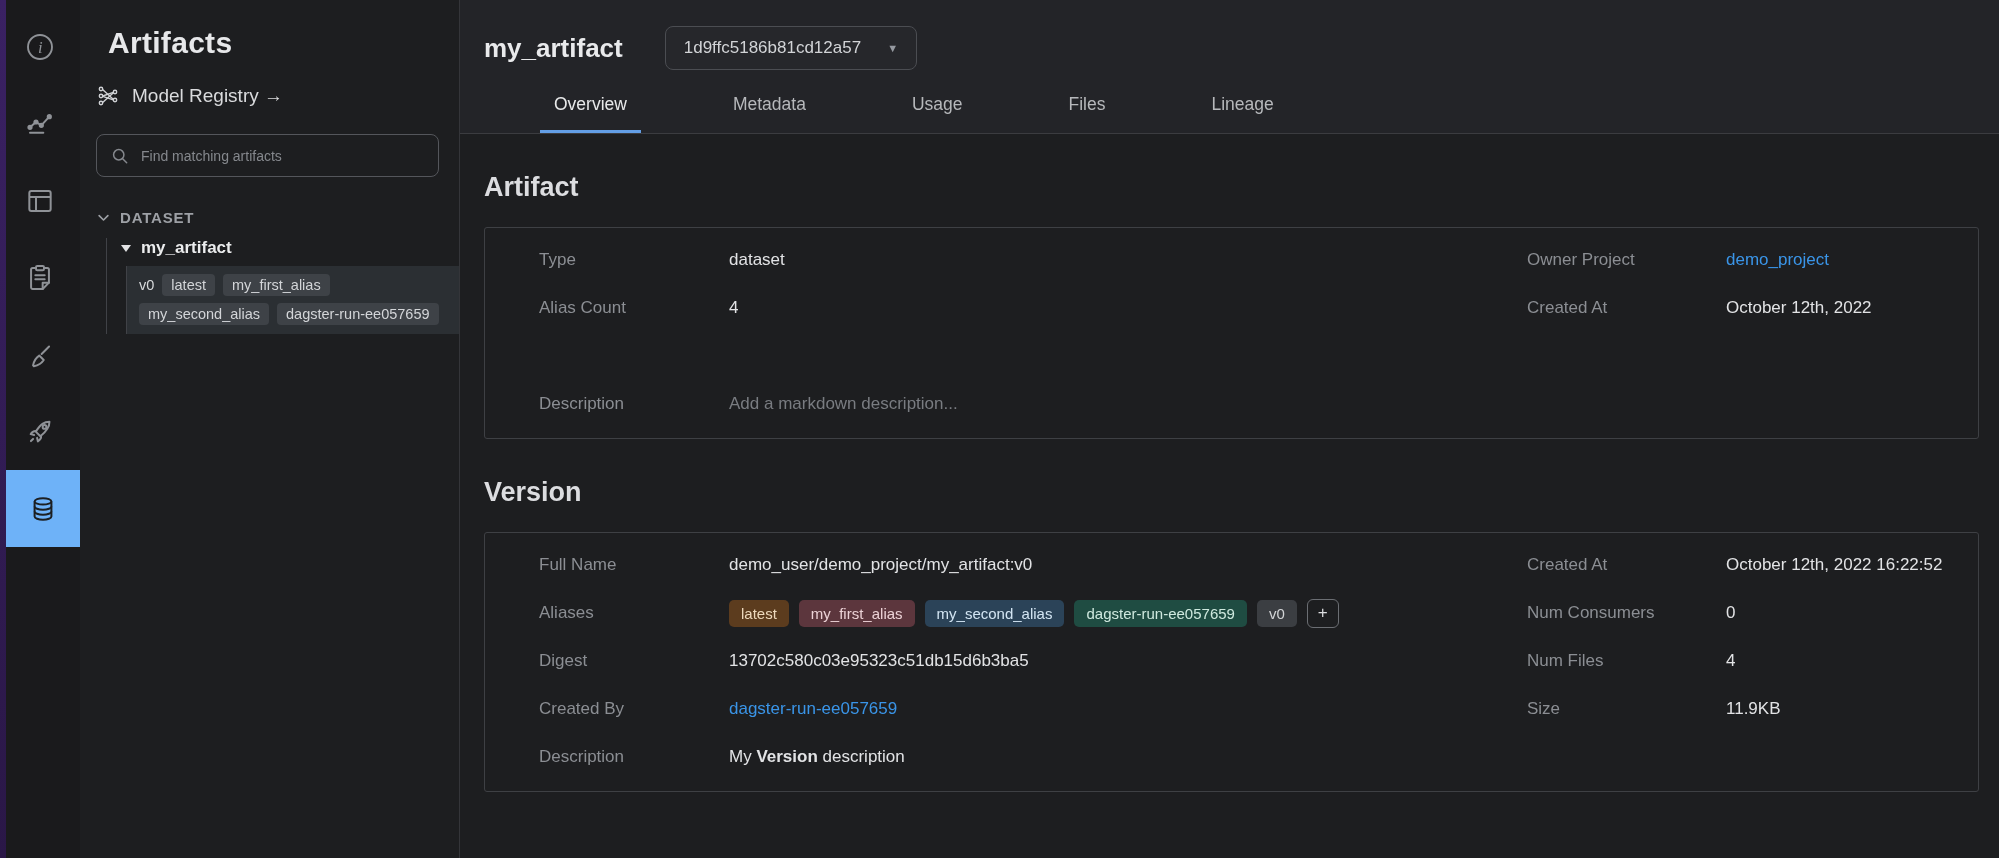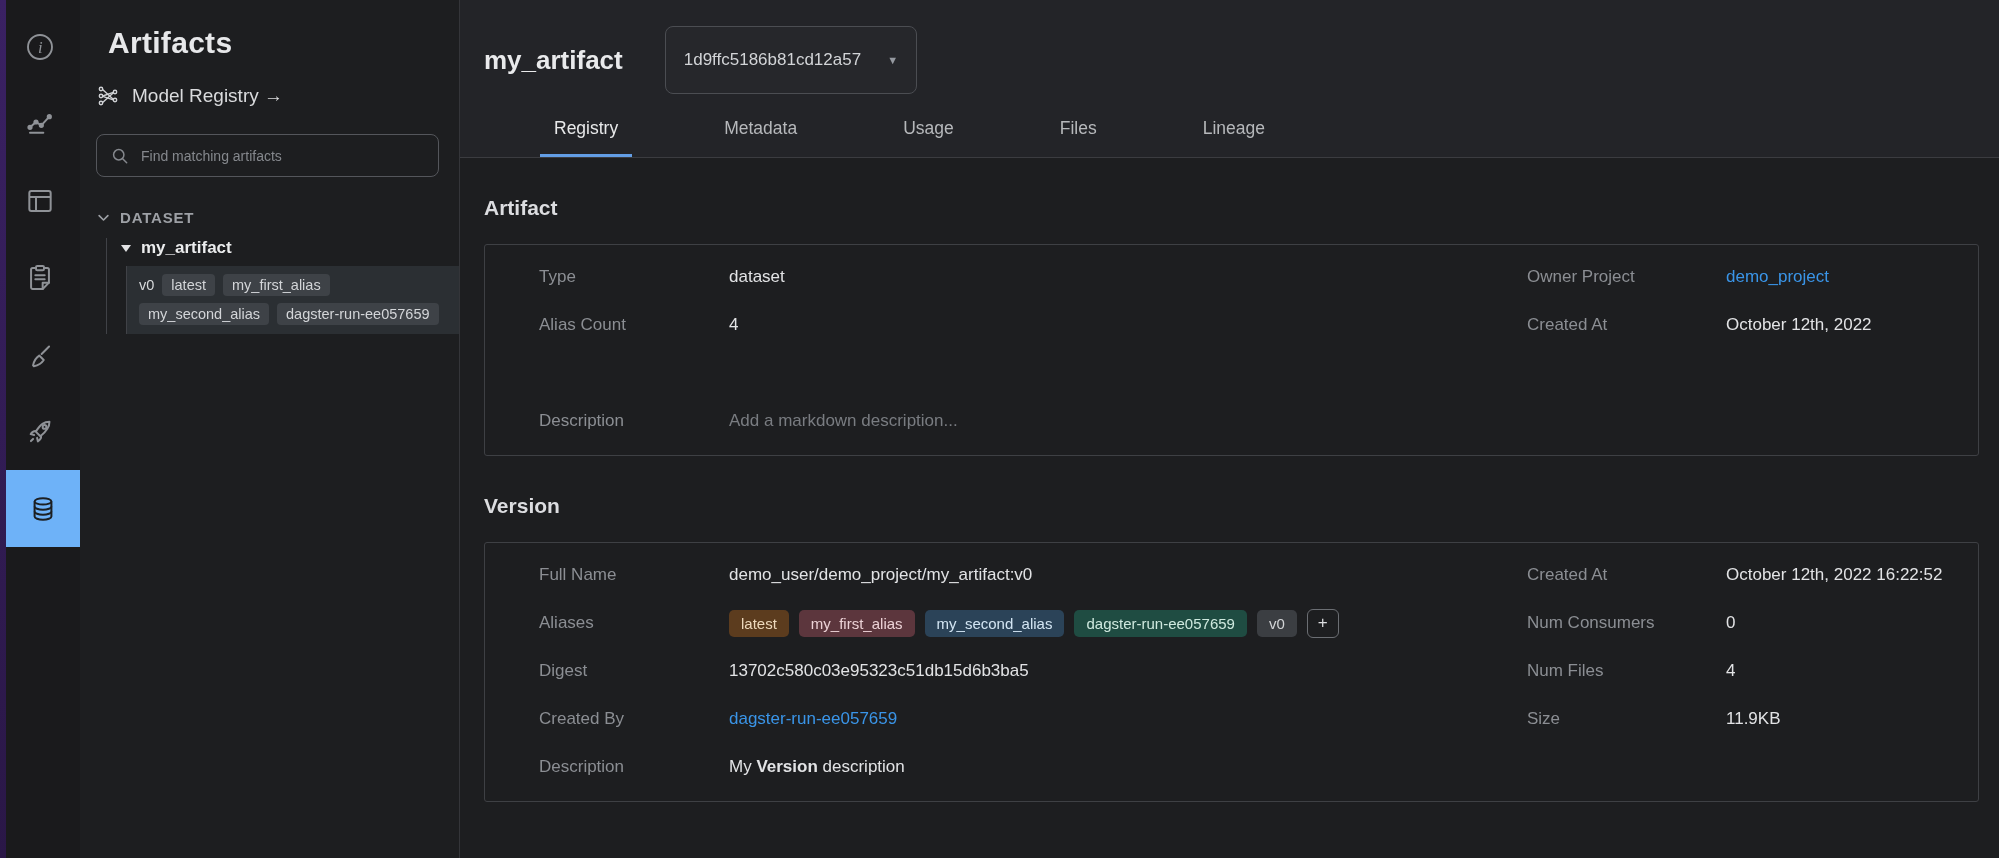--- a/index.html
+++ b/index.html
@@ -74,32 +74,32 @@
   }
 
   
   .main { flex:1; display:flex; flex-direction:column; min-width:0; }
   .main-header { background:#232428; padding:26px 0 0 24px; border-bottom:1px solid #3b3c40; }
   .title-row { display:flex; align-items:center; gap:42px; }
   .page-title { font-size:26px; font-weight:bold; color:#e9eaec; }
   .version-dropdown {
     display:flex; align-items:center; gap:26px;
     border:1px solid #4b4d52; background:#26272b; border-radius:8px;
-    padding:23px 18px; font-size:17px; color:#d2d4d7; cursor:pointer;
+    padding:11px 18px; font-size:17px; color:#d2d4d7; cursor:pointer;
   }
   .version-dropdown .caret { color:#9599a0; font-size:11px; }
   .tabs { margin-top:24px; padding-left:56px; display:flex; gap:78px; }
   .tab {
     font-size:17.5px; color:#b6b8bb; padding:0 14px 15px 14px; cursor:pointer;
     border-bottom:3px solid transparent;
   }
   .tab.active { color:#e8e9ea; border-bottom-color:#639ee5; }
 
   .content { padding:0 20px 0 24px; }
-  .section-heading { font-size:21px; color:#dcdde0; margin-top:38px; }
+  .section-heading { font-size:27px; color:#dcdde0; margin-top:38px; }
   .panel {
     margin-top:24px; border:1px solid #3e4044; border-radius:3px;
     padding:8px 24px 10px 16px; display:flex;
   }
   .panel-left { flex:1; min-width:0; }
   .panel-right { width:465px; flex-shrink:0; }
   .field-row { display:flex; align-items:center; height:48px;margin-left:38px; }
   .field-row.spacer { visibility:hidden; }
   .field-label { width:190px; flex-shrink:0; font-size:17px; color:#8b8e93; }
   .panel-right .field-label { width:199px; }
@@ -242,21 +242,21 @@
 <main class="main">
   <header class="main-header">
     <div class="title-row">
       <h1 class="page-title">my_artifact</h1>
       <div class="version-dropdown">
         <span>1d9ffc5186b81cd12a57</span>
         <span class="caret">▼</span>
       </div>
     </div>
     <div class="tabs">
-      <div class="tab active">Registry</div>
+      <div class="tab active">Overview</div>
       <div class="tab">Metadata</div>
       <div class="tab">Usage</div>
       <div class="tab">Files</div>
       <div class="tab">Lineage</div>
     </div>
   </header>
 
   <section class="content">
 
     <h2 class="section-heading">Artifact</h2>

